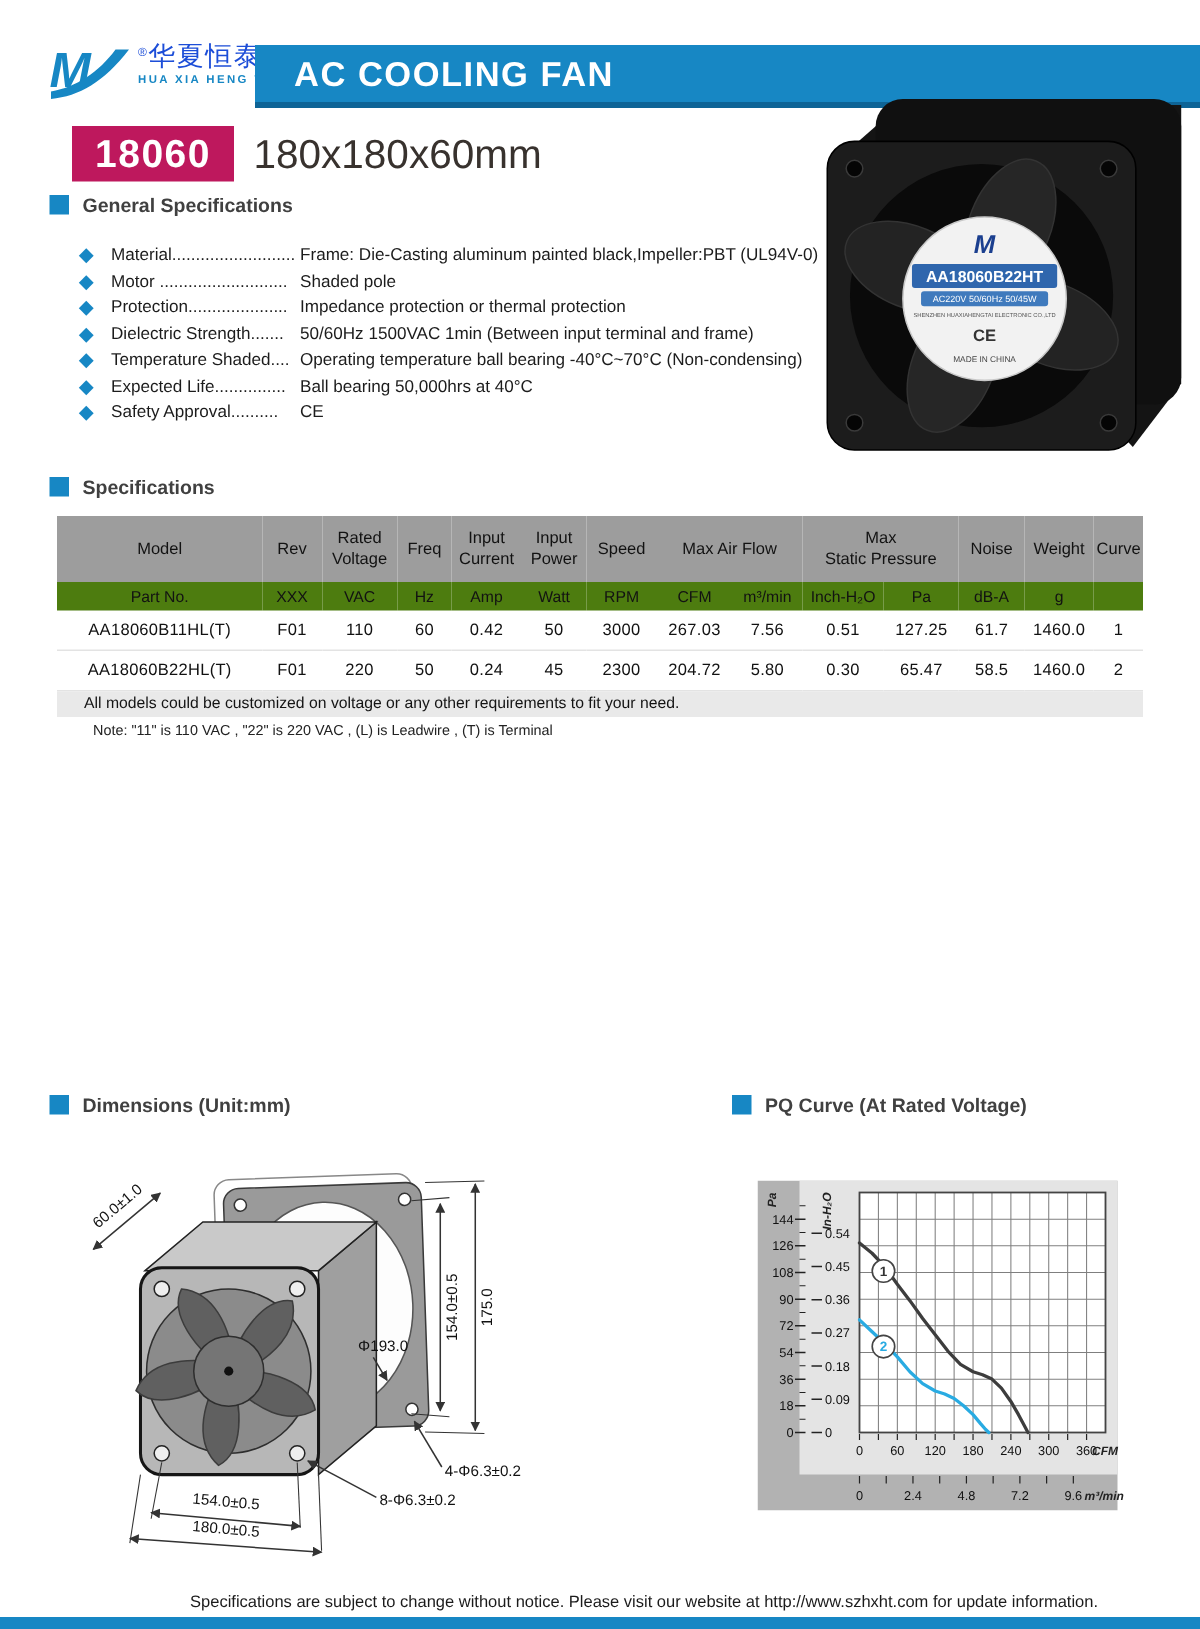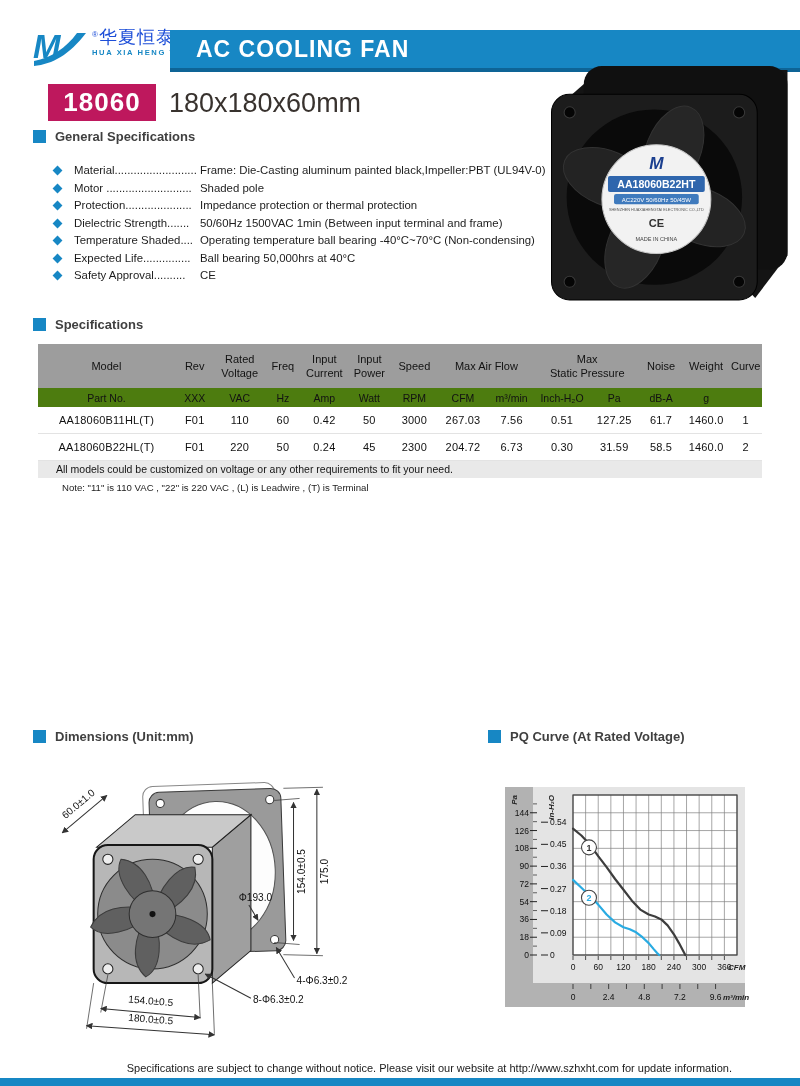--- a/index.html
+++ b/index.html
@@ -230,23 +230,23 @@
         </tr>
         <tr>
           <td>AA18060B22HL(T)</td>
           <td>F01</td>
           <td>220</td>
           <td>50</td>
           <td>0.24</td>
           <td>45</td>
           <td>2300</td>
           <td>204.72</td>
-          <td>6.73</td>
+          <td>5.80</td>
           <td>0.30</td>
-          <td>31.59</td>
+          <td>65.47</td>
           <td>58.5</td>
           <td>1460.0</td>
           <td>2</td>
         </tr>
       </tbody>
     </table>
   <div class="customize">All models could be customized on voltage or any other requirements to fit your need.</div>
   <div class="tnote">Note: "11" is 110 VAC , "22" is  220 VAC ,  (L) is Leadwire  , (T) is Terminal</div>
 </div>
 

